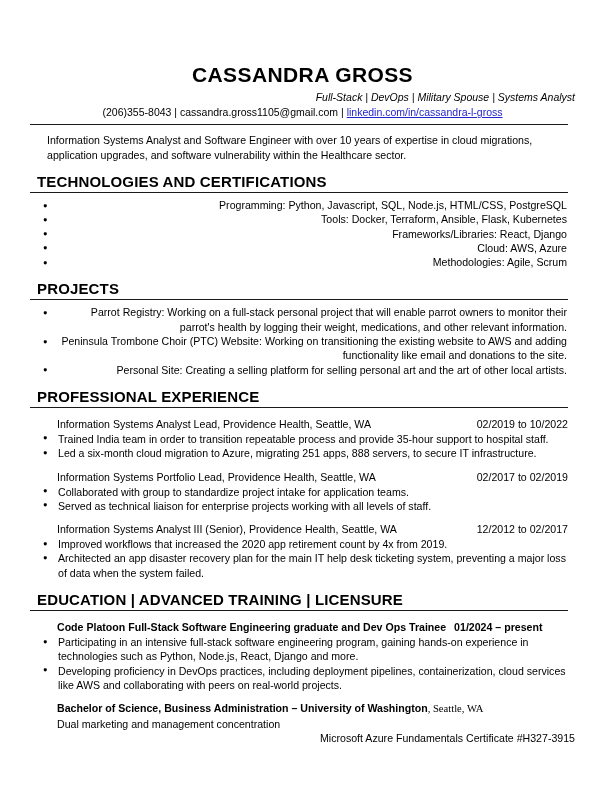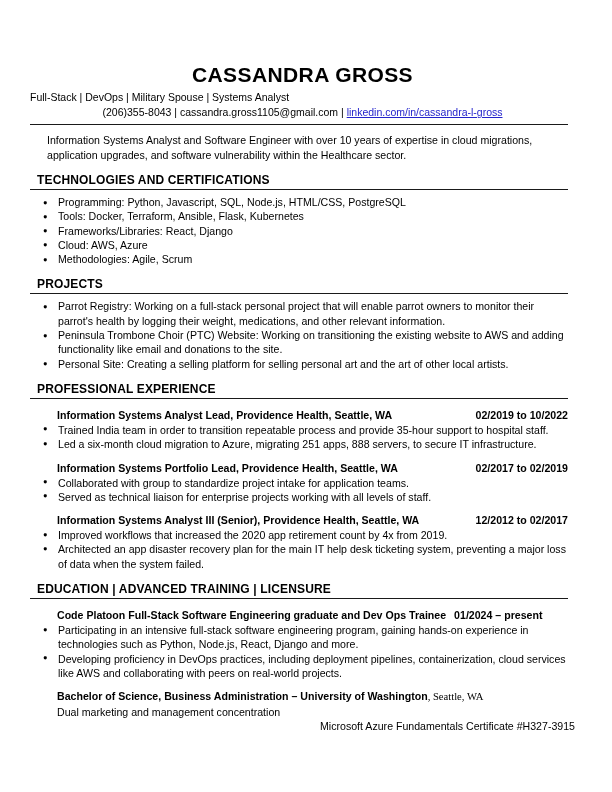--- a/index.html
+++ b/index.html
@@ -31,24 +31,25 @@
   
   .name {
     text-align: center;
     font-size: 21px;
     font-weight: bold;
     letter-spacing: 0.4px;
     line-height: 26px;
     margin: 0 0 2px 0;
   }
   .tagline {
-    text-align: left;
+    text-align: right;
     font-size: 10.5px;
     line-height: 15px;
     margin: 0;
+    font-style: italic;
   }
   .contact {
     text-align: center;
     font-size: 10.5px;
     line-height: 15px;
     margin: 0 0 4px 0;
   }
   .contact a,
   .link {
     color: #2323cc;
@@ -66,38 +67,39 @@
   .summary {
     font-size: 10.6px;
     line-height: 14.5px;
     margin: 8px 0 0 17px;
     padding-right: 10px;
     text-align: left;
   }
 
   
   .section-head {
-    font-size: 12px;
+    font-size: 15px;
     font-weight: bold;
     letter-spacing: 0.15px;
     margin: 11px 0 0 7px;
     padding-bottom: 1px;
   }
   .section-rule {
     border: 0;
     border-top: 1.6px solid #1a1a1a;
     margin: 1px 7px 0 0;
     height: 0;
   }
 
   
   ul.bullets {
     list-style: none;
     margin: 5px 0 0 0;
     padding: 0;
+    text-align: right;
   }
 
   ul.bullets > li {
     position: relative;
     font-size: 10.6px;
     line-height: 14.3px;
     padding-left: 28px;
     margin-bottom: 0px;
     padding-right: 8px;
   }
@@ -111,21 +113,21 @@
   }
 
   
   .job { margin-top: 9px; }
   .job:first-child { margin-top: 7px; }
 
   .job-head {
     display: flex;
     align-items: flex-start;
     font-size: 10.6px;
-    font-weight: bold;
+    font-weight: normal;
     line-height: 15px;
     padding-left: 27px;
     padding-right: 7px;
   }
   .job-title { white-space: nowrap; }
   .job-spacer { flex: 1 1 auto; }
   .job-dates { white-space: nowrap; }
 
   ul.job-bullets {
     list-style: none;

